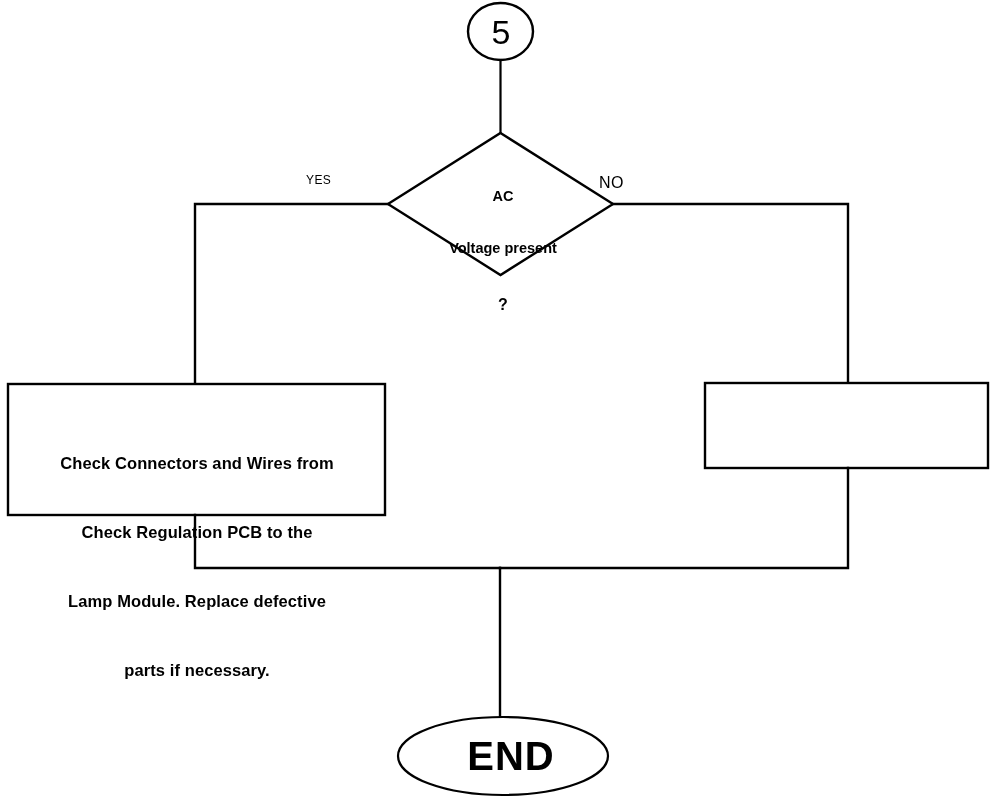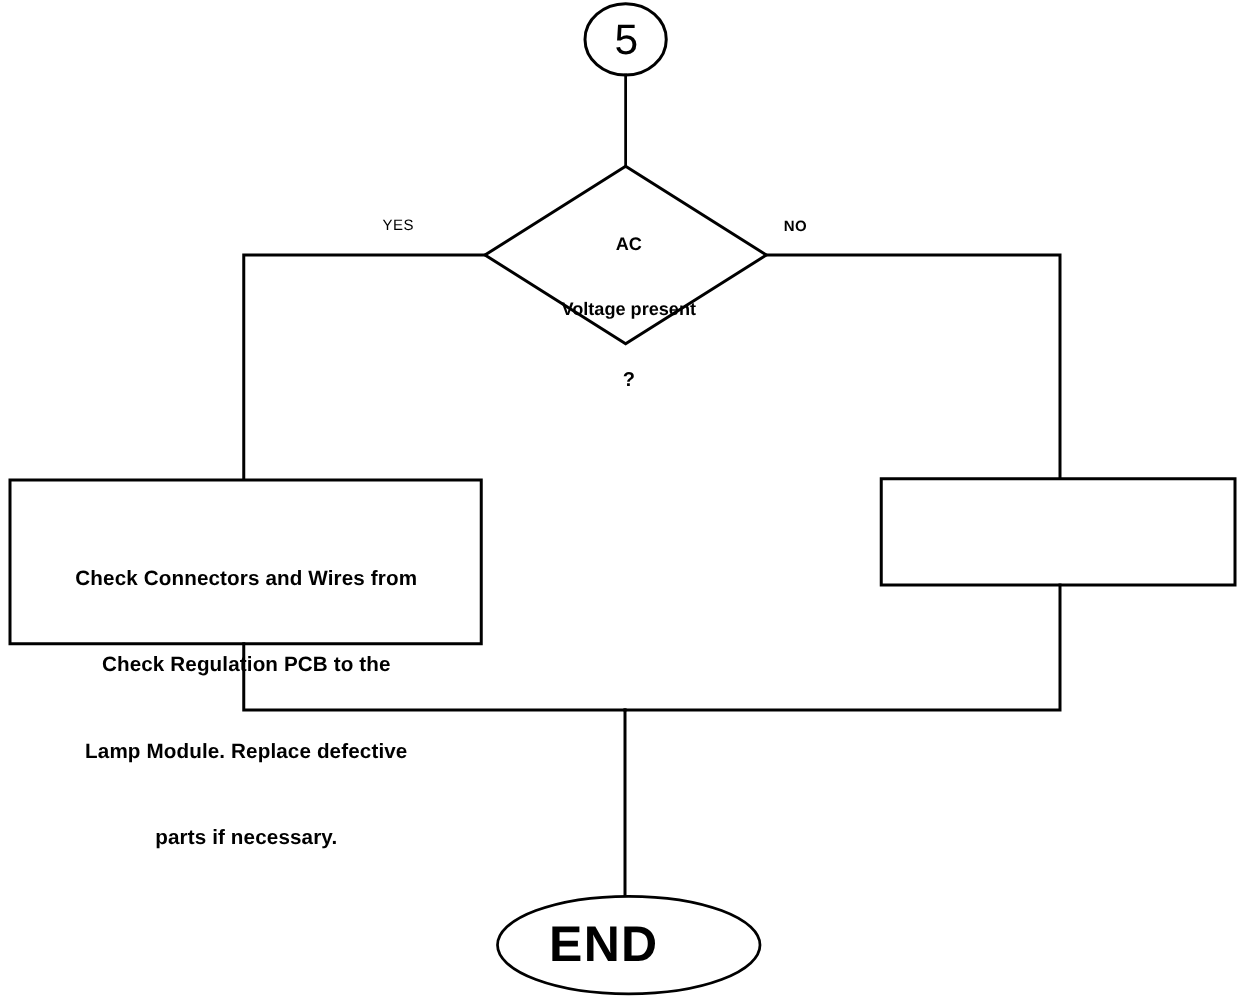--- a/index.html
+++ b/index.html
@@ -64,24 +64,24 @@
   .decision-text .dl3 { display: block; margin-top: 13px; font-size: 16px; }
   
   .branch-yes {
     left: 306px;
     top: 174px;
     font-size: 12px;
     font-weight: 400;
     letter-spacing: 0.4px;
   }
   .branch-no {
-    left: 627px;
+    left: 599px;
     top: 175px;
-    font-size: 12px;
-    font-weight: 700;
+    font-size: 16px;
+    font-weight: 400;
     letter-spacing: 0.4px;
   }
   
   .box-left-text {
     left: 22px;
     top: 406px;
     width: 350px;
     font-size: 16.5px;
     font-weight: 700;
     line-height: 23px;
@@ -94,21 +94,21 @@
     top: 402px;
     width: 250px;
     font-size: 16.5px;
     font-weight: 700;
     line-height: 24px;
     letter-spacing: 0.1px;
   }
   .box-right-text span { display: block; }
   
   .end-label {
-    left: 378px;
+    left: 406px;
     top: 717px;
     width: 210px;
     height: 78px;
     display: flex;
     align-items: center;
     justify-content: center;
     font-size: 40px;
     font-weight: 700;
     letter-spacing: 1px;
   }

